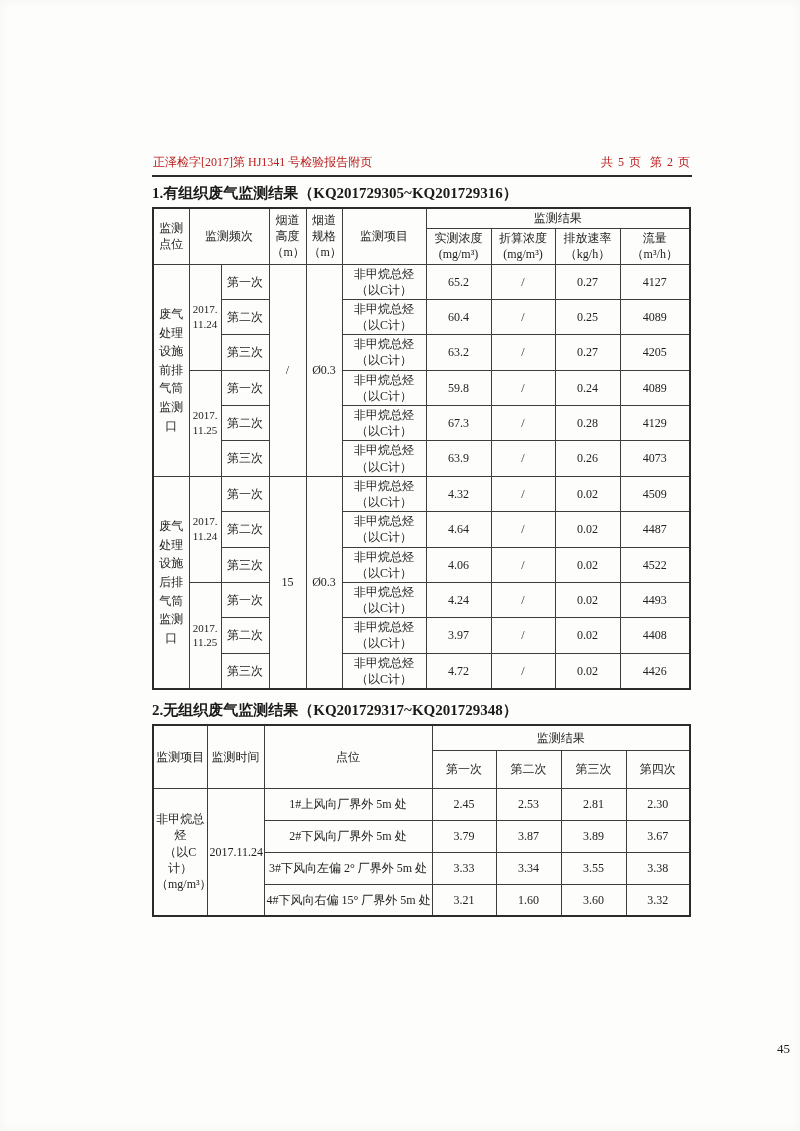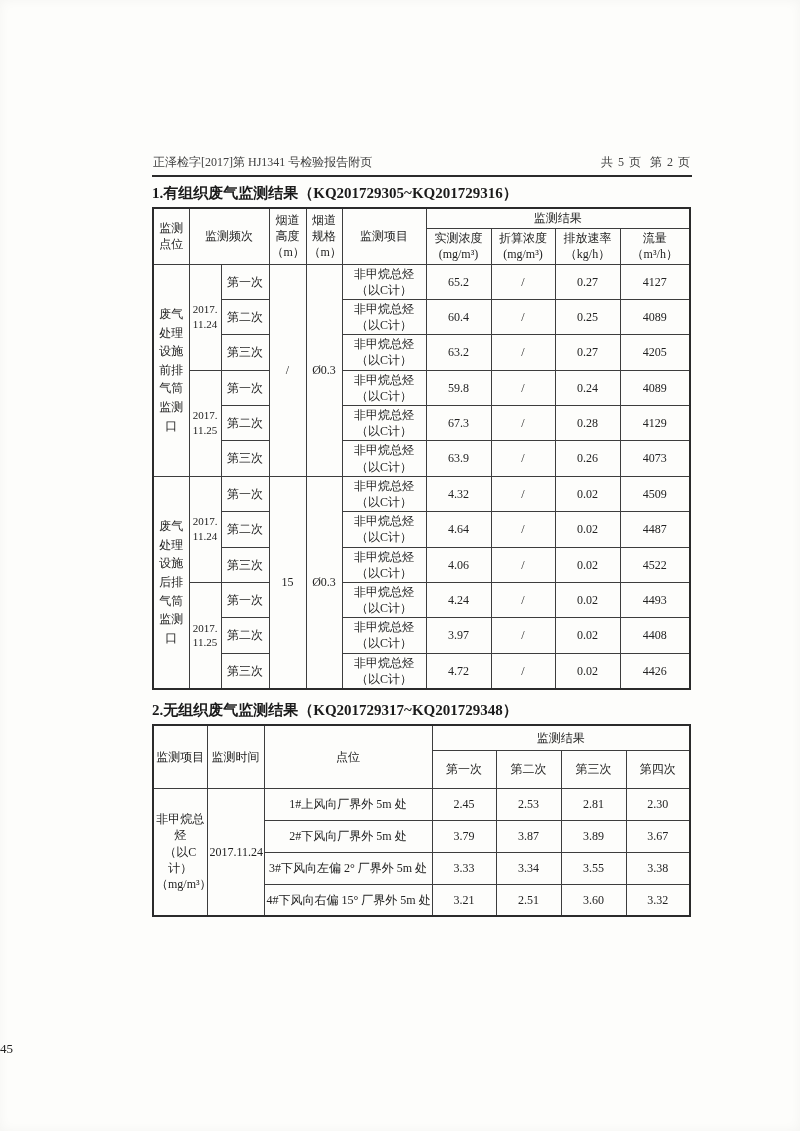--- a/index.html
+++ b/index.html
@@ -19,21 +19,21 @@
   .content {
     position:absolute;
     left:152px; top:154px;
     width:540px;
   }
   .doc-header {
     display:flex;
     justify-content:space-between;
     align-items:flex-end;
     font-size:12px;
-    color:#404040;
+    color:#b91c1c;
     padding:0 1px 4px 1px;
     border-bottom:2px solid #2b2b2b;
   }
   .doc-header .right { letter-spacing:1px; white-space:pre; }
   .section-title {
     margin:6px 0 0 0;
     font-size:15px;
     font-weight:bold;
     letter-spacing:1px;
     color:#1a1a1a;
@@ -73,21 +73,21 @@
     padding:2px 5px;
     font-size:12px;
     margin-top:32px;
   }
   td.date-cell { padding:0; font-size:11px;text-align:center; }
   td.point-name { white-space:nowrap; font-size:12px; }
   .page-number {
     position:absolute;
     top:1041px; left:0;
     width:790px;
-    text-align:left;
+    text-align:right;
     font-size:13px;
     color:#222;
   }
 </style>
 </head>
 <body>
 
 <div class="page">
   <div class="content">
 
@@ -284,21 +284,21 @@
           <tr>
             <td class="point-name">3#下风向左偏 2° 厂界外 5m 处</td>
             <td>3.33</td>
             <td>3.34</td>
             <td>3.55</td>
             <td>3.38</td>
           </tr>
           <tr>
             <td class="point-name">4#下风向右偏 15° 厂界外 5m 处</td>
             <td>3.21</td>
-            <td>2.51</td>
+            <td>1.60</td>
             <td>3.60</td>
             <td>3.32</td>
           </tr>
         </tbody>
       </table>
 
   </div>
 
   <div class="page-number">45</div>
 </div>

